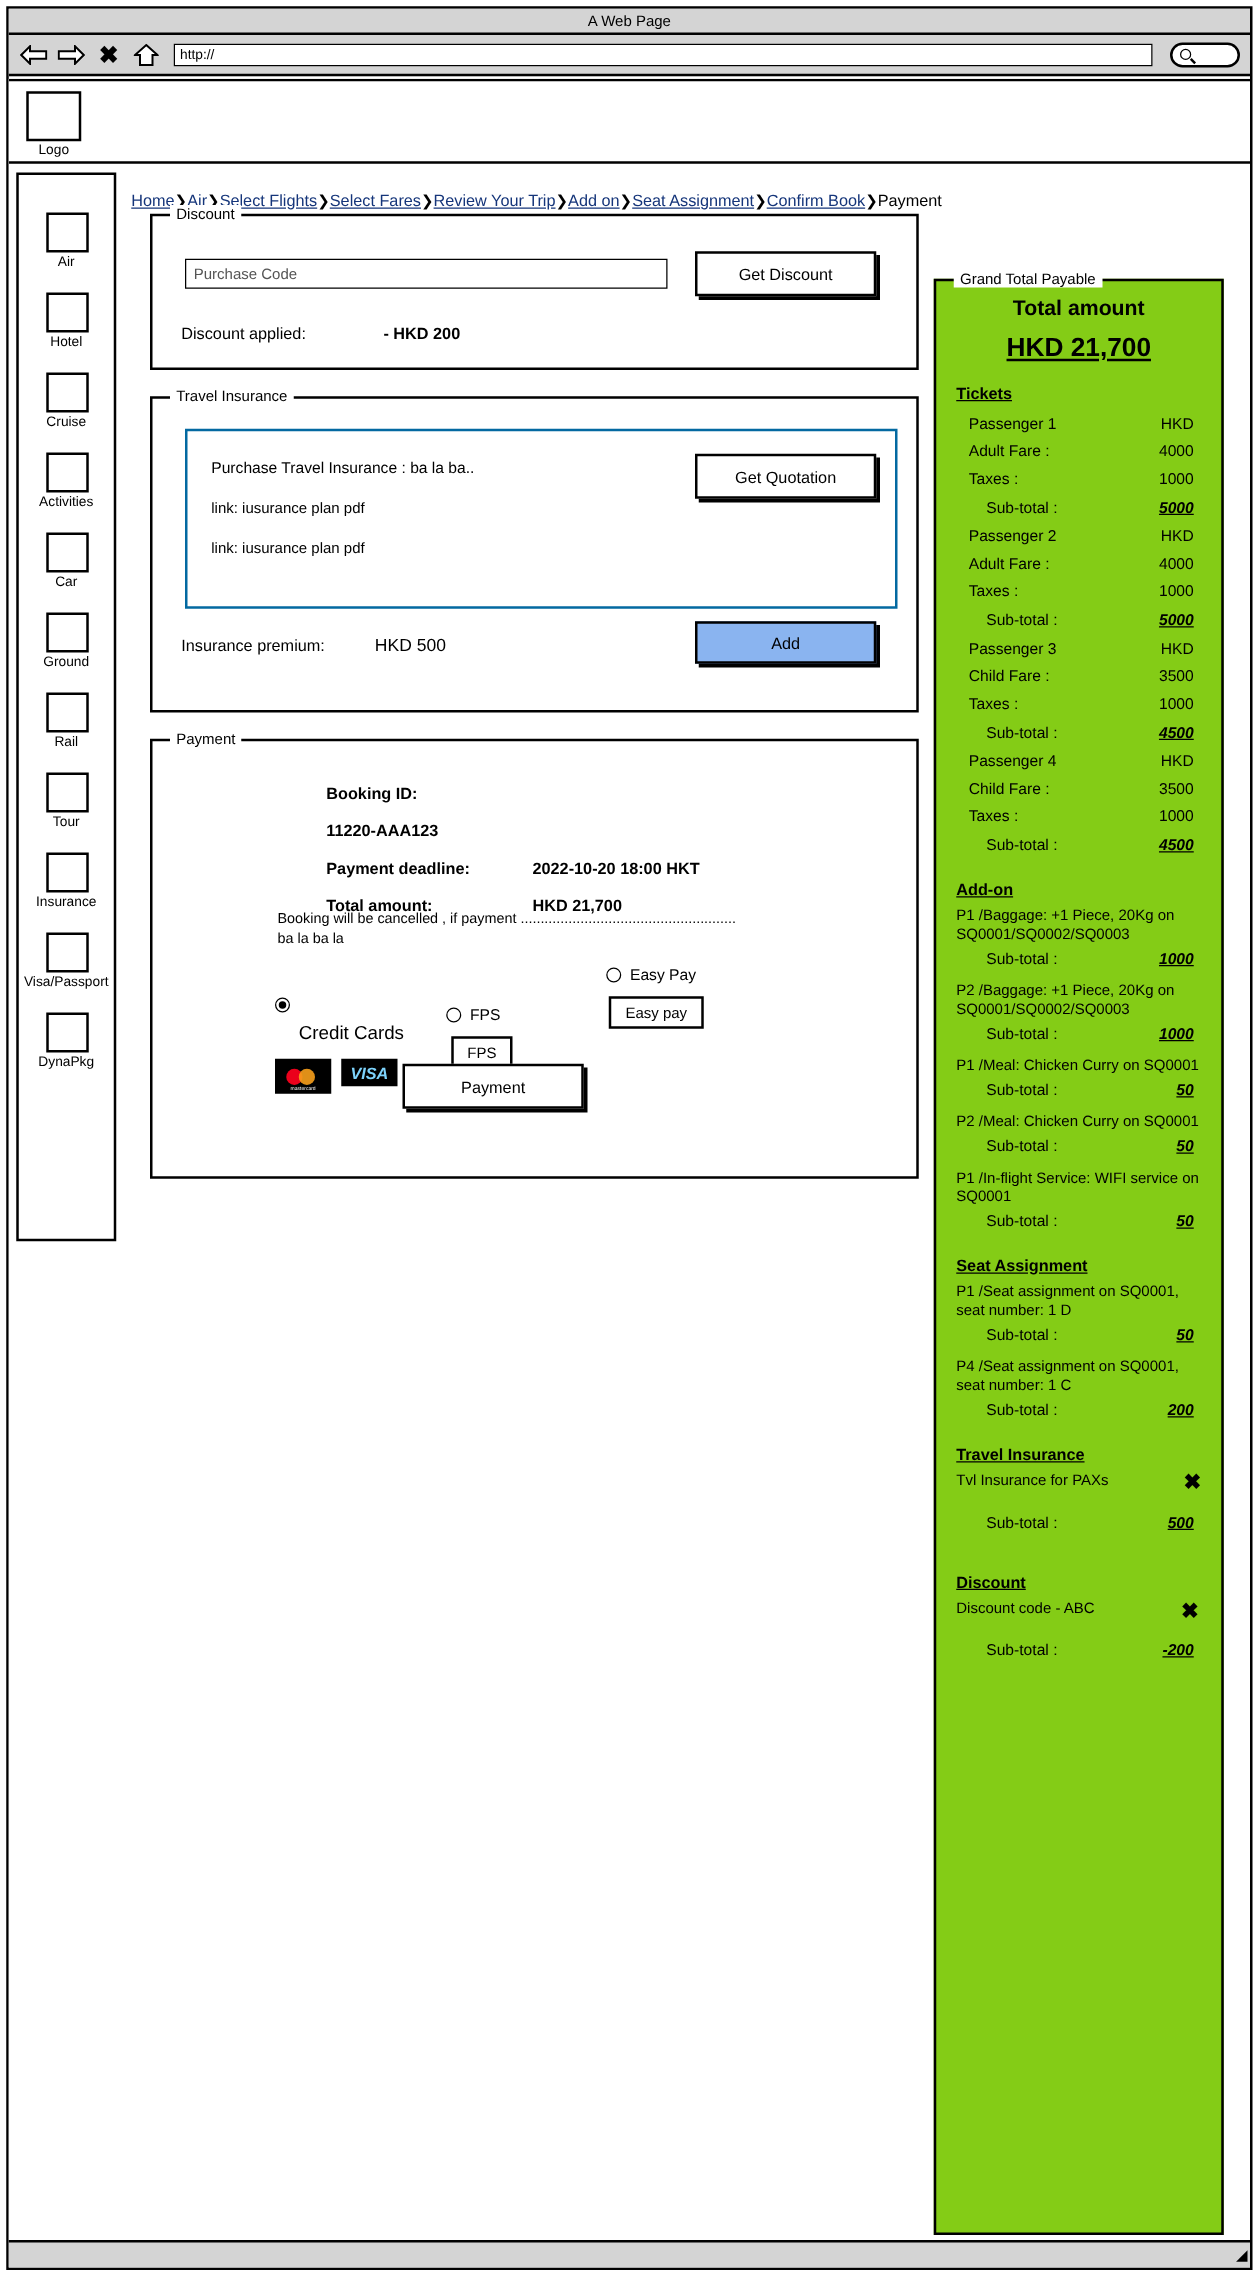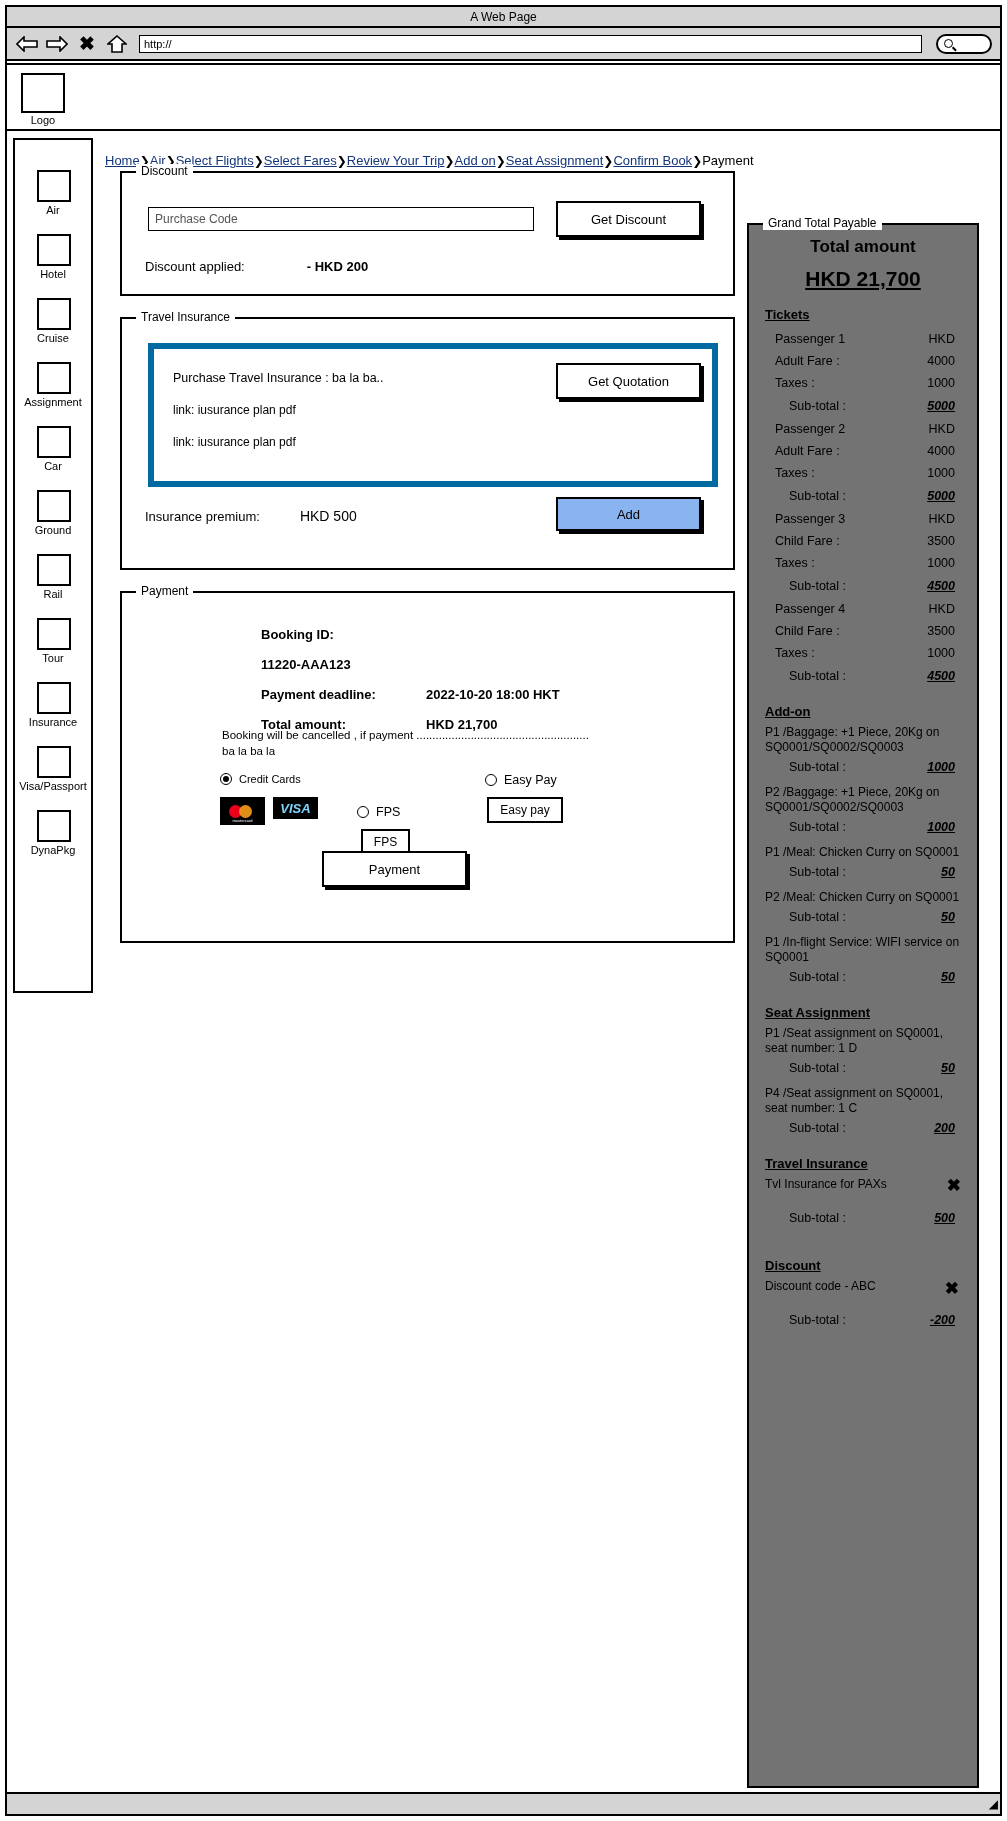--- a/index.html
+++ b/index.html
@@ -96,21 +96,21 @@
     border:2px solid #000; background:#fff; display:flex; align-items:center; justify-content:center;
     font-size:13px; box-shadow:3px 3px 0 #000; cursor:pointer;
   }
   .btn.blue { background:#8ab4f0; }
   .kv { display:flex; align-items:center; font-size:13px; }
   .bold { font-weight:bold; }
 
   
   .summary {
     position:absolute; left:740px; top:160px; width:232px; height:1565px;
-    border:2px solid #000; background:#737373;
+    border:2px solid #000; background:#84cc16;
   }
   .sum-title { text-align:center; font-weight:bold; font-size:17px; margin-top:12px; }
   .sum-amt { text-align:center; font-weight:bold; font-size:21px; text-decoration:underline; margin-top:10px; }
   .sec-head { font-weight:bold; text-decoration:underline; font-size:13px; margin:16px 0 6px 16px; }
   .pax-row { display:flex; justify-content:space-between; font-size:12.5px; padding:0 22px 0 26px; line-height:22px; }
   .subtot { display:flex; justify-content:space-between; font-size:12.5px; padding:0 22px 0 40px; line-height:24px; }
   .subtot b { font-weight:bold; font-style:italic; text-decoration:underline; }
   .addon-txt { font-size:12px; padding:0 16px 0 16px; line-height:15px; margin-top:6px; }
   .x-mark { font-weight:bold; font-size:17px; }
 </style>
@@ -184,21 +184,21 @@
       <div class="side-item">
         <div class="box"></div>
         <div class="lbl">Hotel</div>
       </div>
       <div class="side-item">
         <div class="box"></div>
         <div class="lbl">Cruise</div>
       </div>
       <div class="side-item">
         <div class="box"></div>
-        <div class="lbl">Assignment</div>
+        <div class="lbl">Activities</div>
       </div>
       <div class="side-item">
         <div class="box"></div>
         <div class="lbl">Car</div>
       </div>
       <div class="side-item">
         <div class="box"></div>
         <div class="lbl">Ground</div>
       </div>
       <div class="side-item">
@@ -232,21 +232,21 @@
         <span>Get Discount</span>
       </div>
       <div class="kv" style="position:absolute; left:23px; top:86px; width:560px;">
         <span>Discount applied:</span>
         <span class="bold" style="margin-left:62px;">- HKD 200</span>
       </div>
     </div>
 
     <div class="fieldset" style="left:113px; top:254px; width:615px; height:253px;">
       <span class="legend">Travel Insurance</span>
-      <div style="position:absolute; left:26px; top:24px; width:570px; height:144px; border:6px solid #0369a1; background:#fff;">
+      <div style="position:absolute; left:26px; top:24px; width:570px; height:144px; border:2px solid #0369a1; background:#fff;">
         <div style="position:absolute; left:19px; top:22px; font-size:12.5px;">Purchase Travel Insurance : ba la ba..</div>
         <div style="position:absolute; left:19px; top:54px; font-size:12px;">link: iusurance plan pdf</div>
         <div style="position:absolute; left:19px; top:86px; font-size:12px;">link: iusurance plan pdf</div>
       </div>
       <div class="btn" style="position:absolute; left:434px; top:44px; width:145px; height:36px;">
         <span>Get Quotation</span>
       </div>
       <div class="kv" style="position:absolute; left:23px; top:189px;">
         <span>Insurance premium:</span>
         <span style="margin-left:40px; font-size:14px;">HKD 500</span>
@@ -276,21 +276,21 @@
 
       <div style="position:absolute; left:100px; top:134px; width:376px; font-size:11.5px; line-height:16px;">Booking will be cancelled , if payment ...................................................... ba la ba la</div>
 
       <div style="position:absolute; left:98px; top:180px; width:470px;">
         <div style="display:flex;">
           <div style="width:137px;">
             <div style="display:flex; align-items:center; gap:7px;">
               <span style="width:12px; height:12px; border:1.6px solid #000; border-radius:50%; display:inline-flex; align-items:center; justify-content:center;">
                 <span style="width:6px;height:6px;background:#000;border-radius:50%;display:block;"></span>
               </span>
-              <span style="font-size:11px;">Credit Cards</span>
+              <span style="font-size:15px;margin-top:45px;">Credit Cards</span>
             </div>
             <div style="display:flex; gap:8px; margin-top:12px;">
               <div style="width:45px;height:28px;background:#000;display:flex;align-items:center;justify-content:center;position:relative;">
                 <span style="width:13px;height:13px;border-radius:50%;background:#eb001b;position:absolute;left:9px;"></span>
                 <span style="width:13px;height:13px;border-radius:50%;background:#f79e1b;position:absolute;left:19px;opacity:.9;"></span>
                 <span style="position:absolute;bottom:2px;left:0;right:0;text-align:center;color:#fff;font-size:4px;">mastercard</span>
               </div>
               <div style="width:45px;height:22px;background:#000;display:flex;align-items:center;justify-content:center;color:#7dd3fc;font-weight:bold;font-style:italic;font-size:13px;">VISA</div>
             </div>
           </div>

